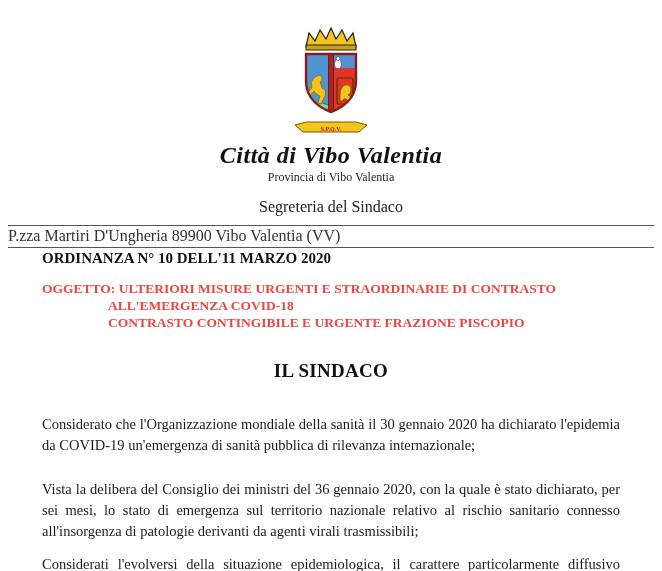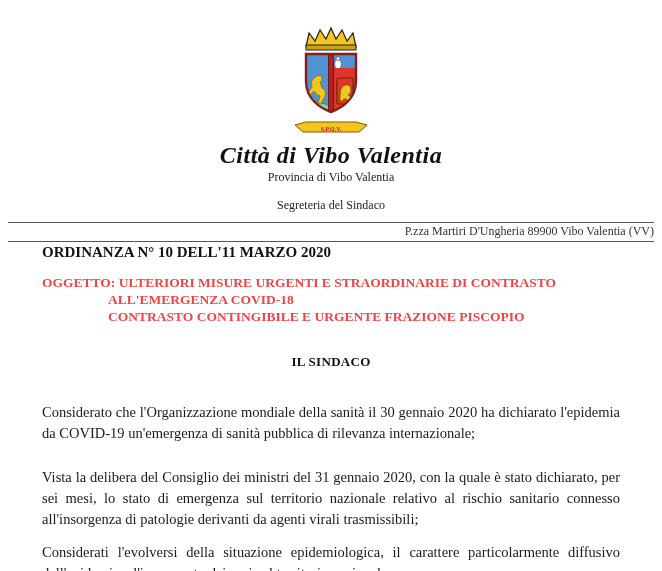--- a/index.html
+++ b/index.html
@@ -32,32 +32,32 @@
   }
   .province-subtitle {
     margin-top: 1px;
     text-align: center;
     font-size: 12px;
     color: #222;
   }
   .office-name {
     margin-top: 13px;
     text-align: center;
-    font-size: 12px;
+    font-size: 16px;
     color: #222;
   }
   .address-bar {
     margin: 9px 8px 0 8px;
     border-top: 1px solid #555;
     border-bottom: 1px solid #555;
     padding: 1px 0 2px 0;
   }
   .address-line {
-    text-align: right;
-    font-size: 12px;
+    text-align: left;
+    font-size: 16px;
     color: #333;
   }
   .ordinance-number {
     margin: 2px 42px 0 42px;
     font-size: 15px;
     font-weight: bold;
     color: #111;
   }
   .subject-block {
     margin: 13px 42px 0 42px;
@@ -65,21 +65,21 @@
     font-weight: bold;
     line-height: 17px;
     color: #ef4444;
   }
   .subject-block .indent {
     padding-left: 66px;
   }
   .section-heading {
     margin-top: 29px;
     text-align: center;
-    font-size: 13px;
+    font-size: 19px;
     font-weight: bold;
     letter-spacing: 0.3px;
     color: #111;
   }
   .body-paragraph {
     margin: 0 42px;
     font-size: 14.5px;
     line-height: 21px;
     text-align: justify;
     color: #1a1a1a;
@@ -141,16 +141,16 @@
 
   <div class="subject-block">
     <div>OGGETTO: ULTERIORI MISURE URGENTI E STRAORDINARIE DI CONTRASTO</div>
     <div class="indent">ALL'EMERGENZA COVID-18</div>
     <div class="indent">CONTRASTO CONTINGIBILE E URGENTE FRAZIONE PISCOPIO</div>
   </div>
 
   <div class="section-heading">IL SINDACO</div>
 
   <p class="body-paragraph p1">Considerato che l'Organizzazione mondiale della sanità il 30 gennaio 2020 ha dichiarato l'epidemia da COVID-19 un'emergenza di sanità pubblica di rilevanza internazionale;</p>
-  <p class="body-paragraph p2">Vista la delibera del Consiglio dei ministri del 31 gennaio 2020, con la quale è stato dichiarato, per sei mesi, lo stato di emergenza sul territorio nazionale relativo al rischio sanitario connesso all'insorgenza di patologie derivanti da agenti virali trasmissibili;</p>
+  <p class="body-paragraph p2">Vista la delibera del Consiglio dei ministri del 36 gennaio 2020, con la quale è stato dichiarato, per sei mesi, lo stato di emergenza sul territorio nazionale relativo al rischio sanitario connesso all'insorgenza di patologie derivanti da agenti virali trasmissibili;</p>
   <p class="body-paragraph p3">Considerati l'evolversi della situazione epidemiologica, il carattere particolarmente diffusivo dell'epidemia e l'incremento dei casi sul territorio nazionale;</p>
 
 </div>
 
 </body></html>

